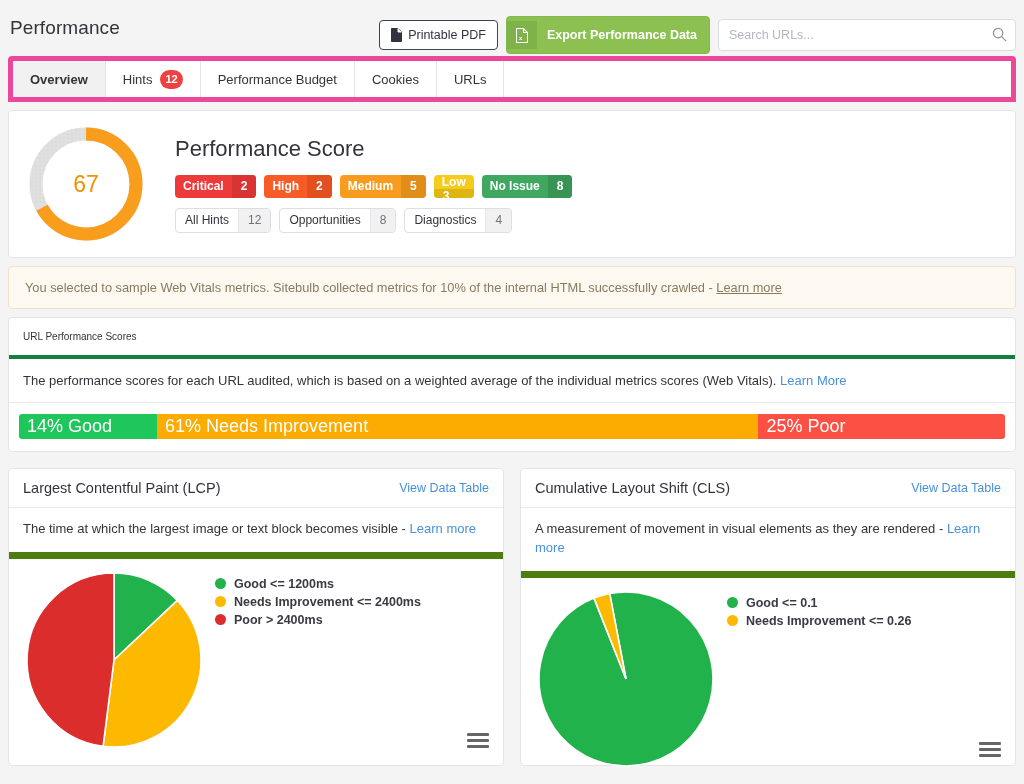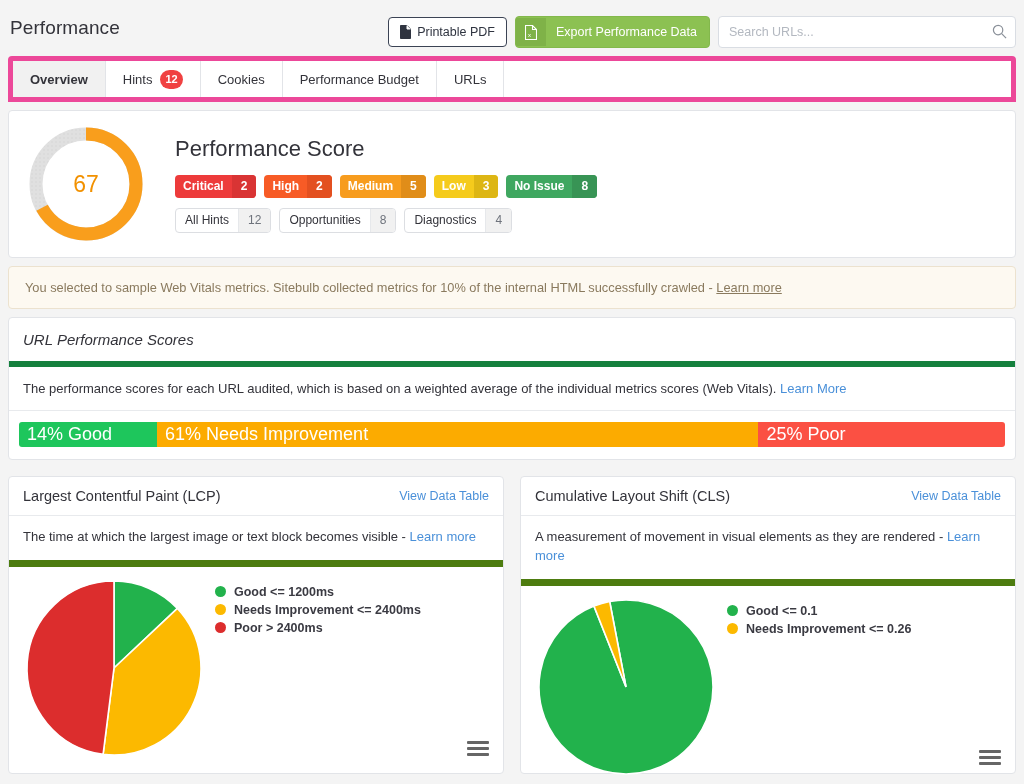--- a/index.html
+++ b/index.html
@@ -27,23 +27,23 @@
     position: absolute; right: 8px; top: 16px;
     display: flex; align-items: center; gap: 8px;
   }
   .btn-pdf {
     height: 30px; display: flex; align-items: center; gap: 6px;
     background: #fff; border: 1px solid #3b4354; border-radius: 4px;
     padding: 0 11px; font-size: 12.5px; color: #2f3440; cursor: pointer;
     white-space: nowrap;
   }
   .btn-export {
-    height: 32px; display: flex; align-items: center;
+    height: 38px; display: flex; align-items: center;
     background: #8cc152; border: 1px solid #83b84c; border-radius: 4px;
-    color: #fff; font-size: 12.5px; font-weight: 400; cursor: pointer;
+    color: #fff; font-size: 12.5px; font-weight: 700; cursor: pointer;
     overflow: hidden; white-space: nowrap;
   }
   .btn-export .ico-box {
     width: 30px; height: 28px; display: flex; align-items: center; justify-content: center;
     background: #7fb248;
   }
   .btn-export .lbl { padding: 0 12px 0 10px; }
   .search-wrap {
     position: relative; width: 298px; height: 32px;
   }
@@ -124,23 +124,22 @@
 
   
   .notice {
     margin: 8px; background: #fdf9f1; border: 1px solid #ece2cf; border-radius: 4px;
     padding: 13px 16px; font-size: 12.8px; color: #8a7a5e;
   }
   .notice a { color: #8a7a5e; text-decoration: underline; }
 
   
   .urlperf-head {
-    padding: 13px 14px; font-size: 15px; color: #33333a;
-    border-bottom: 6px solid #15803d;
-    font-style: italic;
+    padding: 13px 14px; font-size: 10px; color: #33333a;
+    border-bottom: 4px solid #15803d;
   }
   .urlperf-desc {
     padding: 14px 14px; font-size: 13px; color: #33333a;
     border-bottom: 1px solid #e8eaed;
   }
   .urlperf-desc a { color: #4a90d9; text-decoration: none; }
   .bar-wrap { padding: 11px 10px 12px 10px; }
   .stackbar {
     display: flex; height: 25px; border-radius: 3px; overflow: hidden;
   }
@@ -225,24 +224,24 @@
 
   <div class="tabbar">
     <div class="tab active">
       <span>Overview</span>
     </div>
     <div class="tab">
       <span>Hints</span>
       <span class="count">12</span>
     </div>
     <div class="tab">
+      <span>Performance Budget</span>
+    </div>
+    <div class="tab">
       <span>Cookies</span>
-    </div>
-    <div class="tab">
-      <span>Performance Budget</span>
     </div>
     <div class="tab">
       <span>URLs</span>
     </div>
     <div class="tab-filler"></div>
   </div>
 
   <div class="card score-card">
     <div class="donut">
       <svg width="118" height="118" viewBox="0 0 118 118">
@@ -267,21 +266,21 @@
           <span class="b-num" style="background: rgb(217, 52, 52);">2</span>
         </div>
         <div class="badge" style="background: rgb(247, 91, 38);">
           <span class="b-lbl">High</span>
           <span class="b-num" style="background: rgb(227, 80, 32);">2</span>
         </div>
         <div class="badge" style="background: rgb(247, 156, 30);">
           <span class="b-lbl">Medium</span>
           <span class="b-num" style="background: rgb(224, 141, 25);">5</span>
         </div>
-        <div class="badge" style="background: rgb(245, 203, 28);">
+        <div class="badge" style="background: rgb(245, 203, 28); flex-direction: column;">
           <span class="b-lbl">Low</span>
           <span class="b-num" style="background: rgb(221, 182, 20);">3</span>
         </div>
         <div class="badge" style="background: rgb(63, 167, 96);">
           <span class="b-lbl">No Issue</span>
           <span class="b-num" style="background: rgb(56, 148, 85);">8</span>
         </div>
       </div>
 
       <div class="filter-row">

